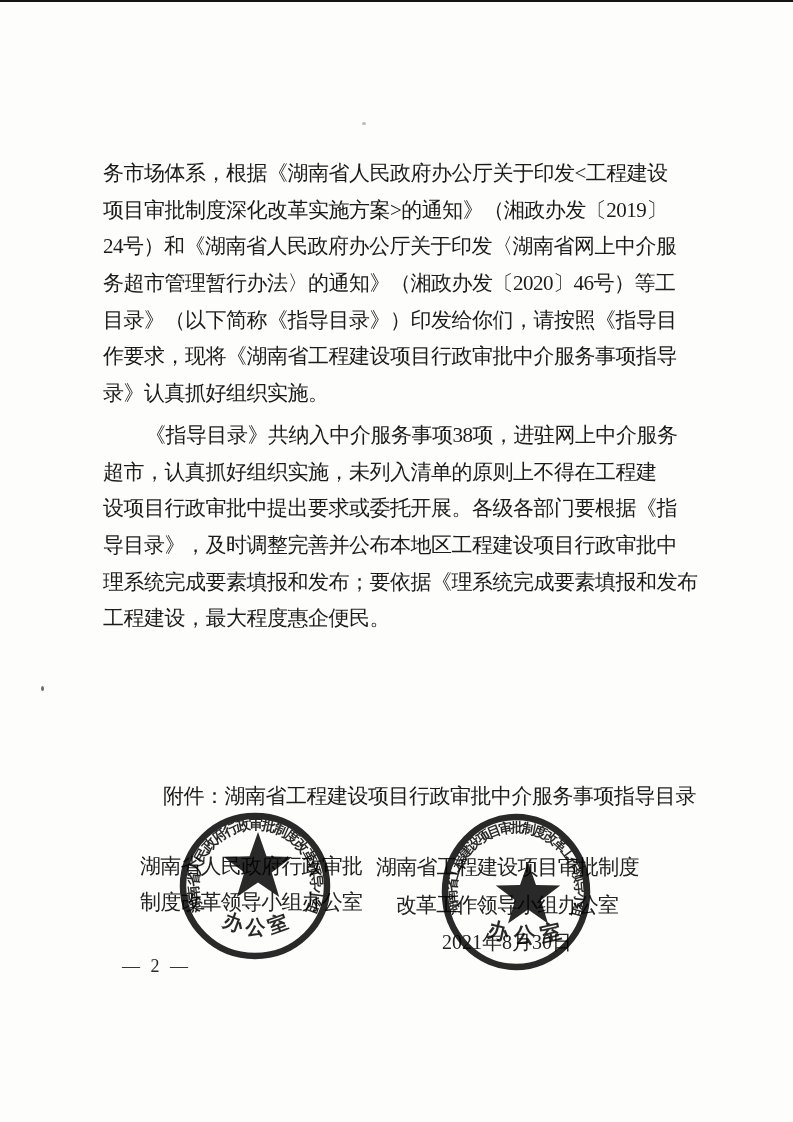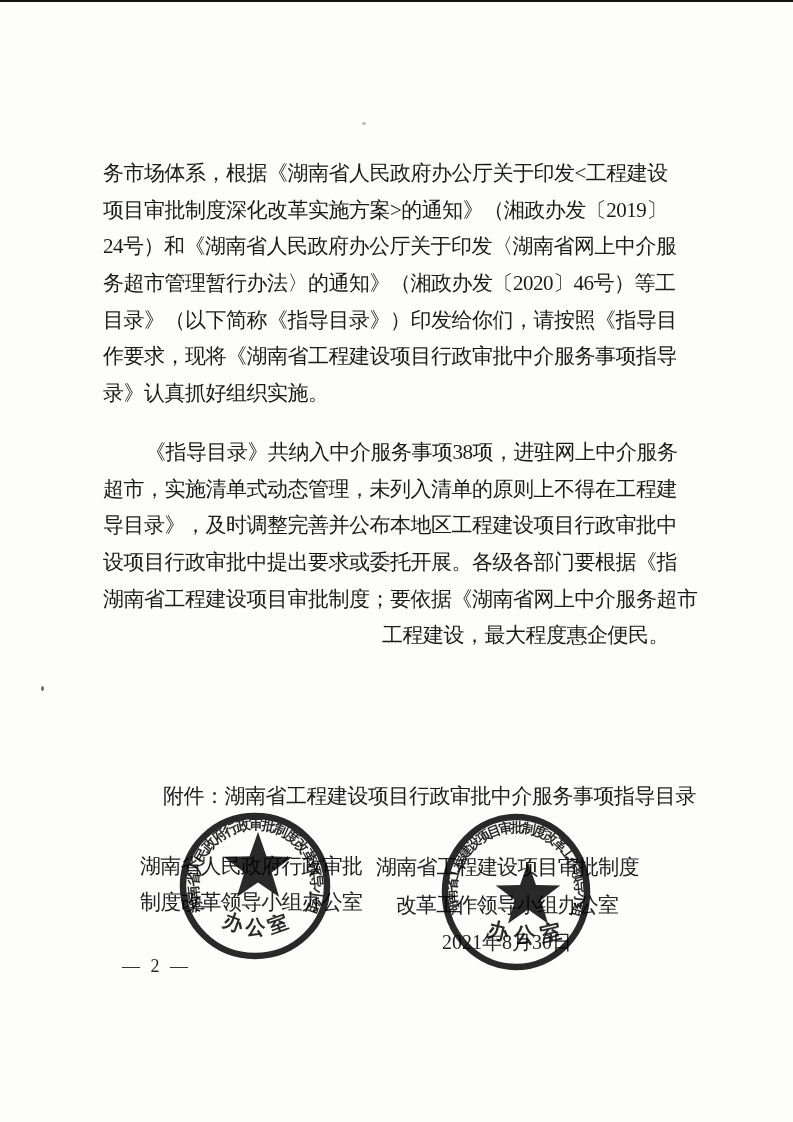--- a/index.html
+++ b/index.html
@@ -12,21 +12,21 @@
   .top-scan-line { position:absolute; left:0; top:0; width:793px; height:2px; background:#151515; }
   .speck { position:absolute; background:#6b6b6b; border-radius:50%; }
   .speck-a { left:41px; top:686px; width:3px; height:5px; }
   .speck-b { left:362px; top:122px; width:4px; height:3px; opacity:.45; }
 
   .body-text { position:absolute; left:103px; top:155px; width:566px; }
   .line {
     height:36.7px; line-height:36.7px; font-size:21px;
     letter-spacing:-0.5px; white-space:nowrap; color:#1b1b1b;font-family:Liberation Serif, serif;
   }
-  .para2 { margin-top:22px;text-align:right; }
+  .para2 { margin-top:5px; }
   .para2 .line:first-child { text-indent:42px; }
 
   .attachment {
     position:absolute; left:139px; top:778px;
     font-size:21px; line-height:36.7px; letter-spacing:-0.5px; white-space:nowrap;margin-left:24px;
   }
 
   .sig-left {
     position:absolute; left:140px; top:849px;
     font-size:21px; line-height:35.5px; letter-spacing:-0.8px; white-space:nowrap;
@@ -66,24 +66,24 @@
         <div class="line">务市场体系，根据《湖南省人民政府办公厅关于印发&lt;工程建设</div>
         <div class="line">项目审批制度深化改革实施方案&gt;的通知》（湘政办发〔2019〕</div>
         <div class="line">24号）和《湖南省人民政府办公厅关于印发〈湖南省网上中介服</div>
         <div class="line">务超市管理暂行办法〉的通知》（湘政办发〔2020〕46号）等工</div>
         <div class="line">目录》（以下简称《指导目录》）印发给你们，请按照《指导目</div>
         <div class="line">作要求，现将《湖南省工程建设项目行政审批中介服务事项指导</div>
         <div class="line">录》认真抓好组织实施。</div>
       </div>
     <div class="para para2">
         <div class="line">《指导目录》共纳入中介服务事项38项，进驻网上中介服务</div>
-        <div class="line">超市，实施清单式动态管理，未列入清单的原则上不得在工程建</div>
+        <div class="line">超市，认真抓好组织实施，未列入清单的原则上不得在工程建</div>
+        <div class="line">设项目行政审批中提出要求或委托开展。各级各部门要根据《指</div>
         <div class="line">导目录》，及时调整完善并公布本地区工程建设项目行政审批中</div>
-        <div class="line">设项目行政审批中提出要求或委托开展。各级各部门要根据《指</div>
-        <div class="line">湖南省工程建设项目审批制度；要依据《湖南省网上中介服务超市</div>
+        <div class="line">理系统完成要素填报和发布；要依据《理系统完成要素填报和发布</div>
         <div class="line">工程建设，最大程度惠企便民。</div>
       </div>
   </div>
 
   <div class="attachment">附件：湖南省工程建设项目行政审批中介服务事项指导目录</div>
 
   <div class="sig-left">
     <div class="sig-line">湖南省人民政府行政审批</div>
     <div class="sig-line">制度改革领导小组办公室</div>
   </div>

